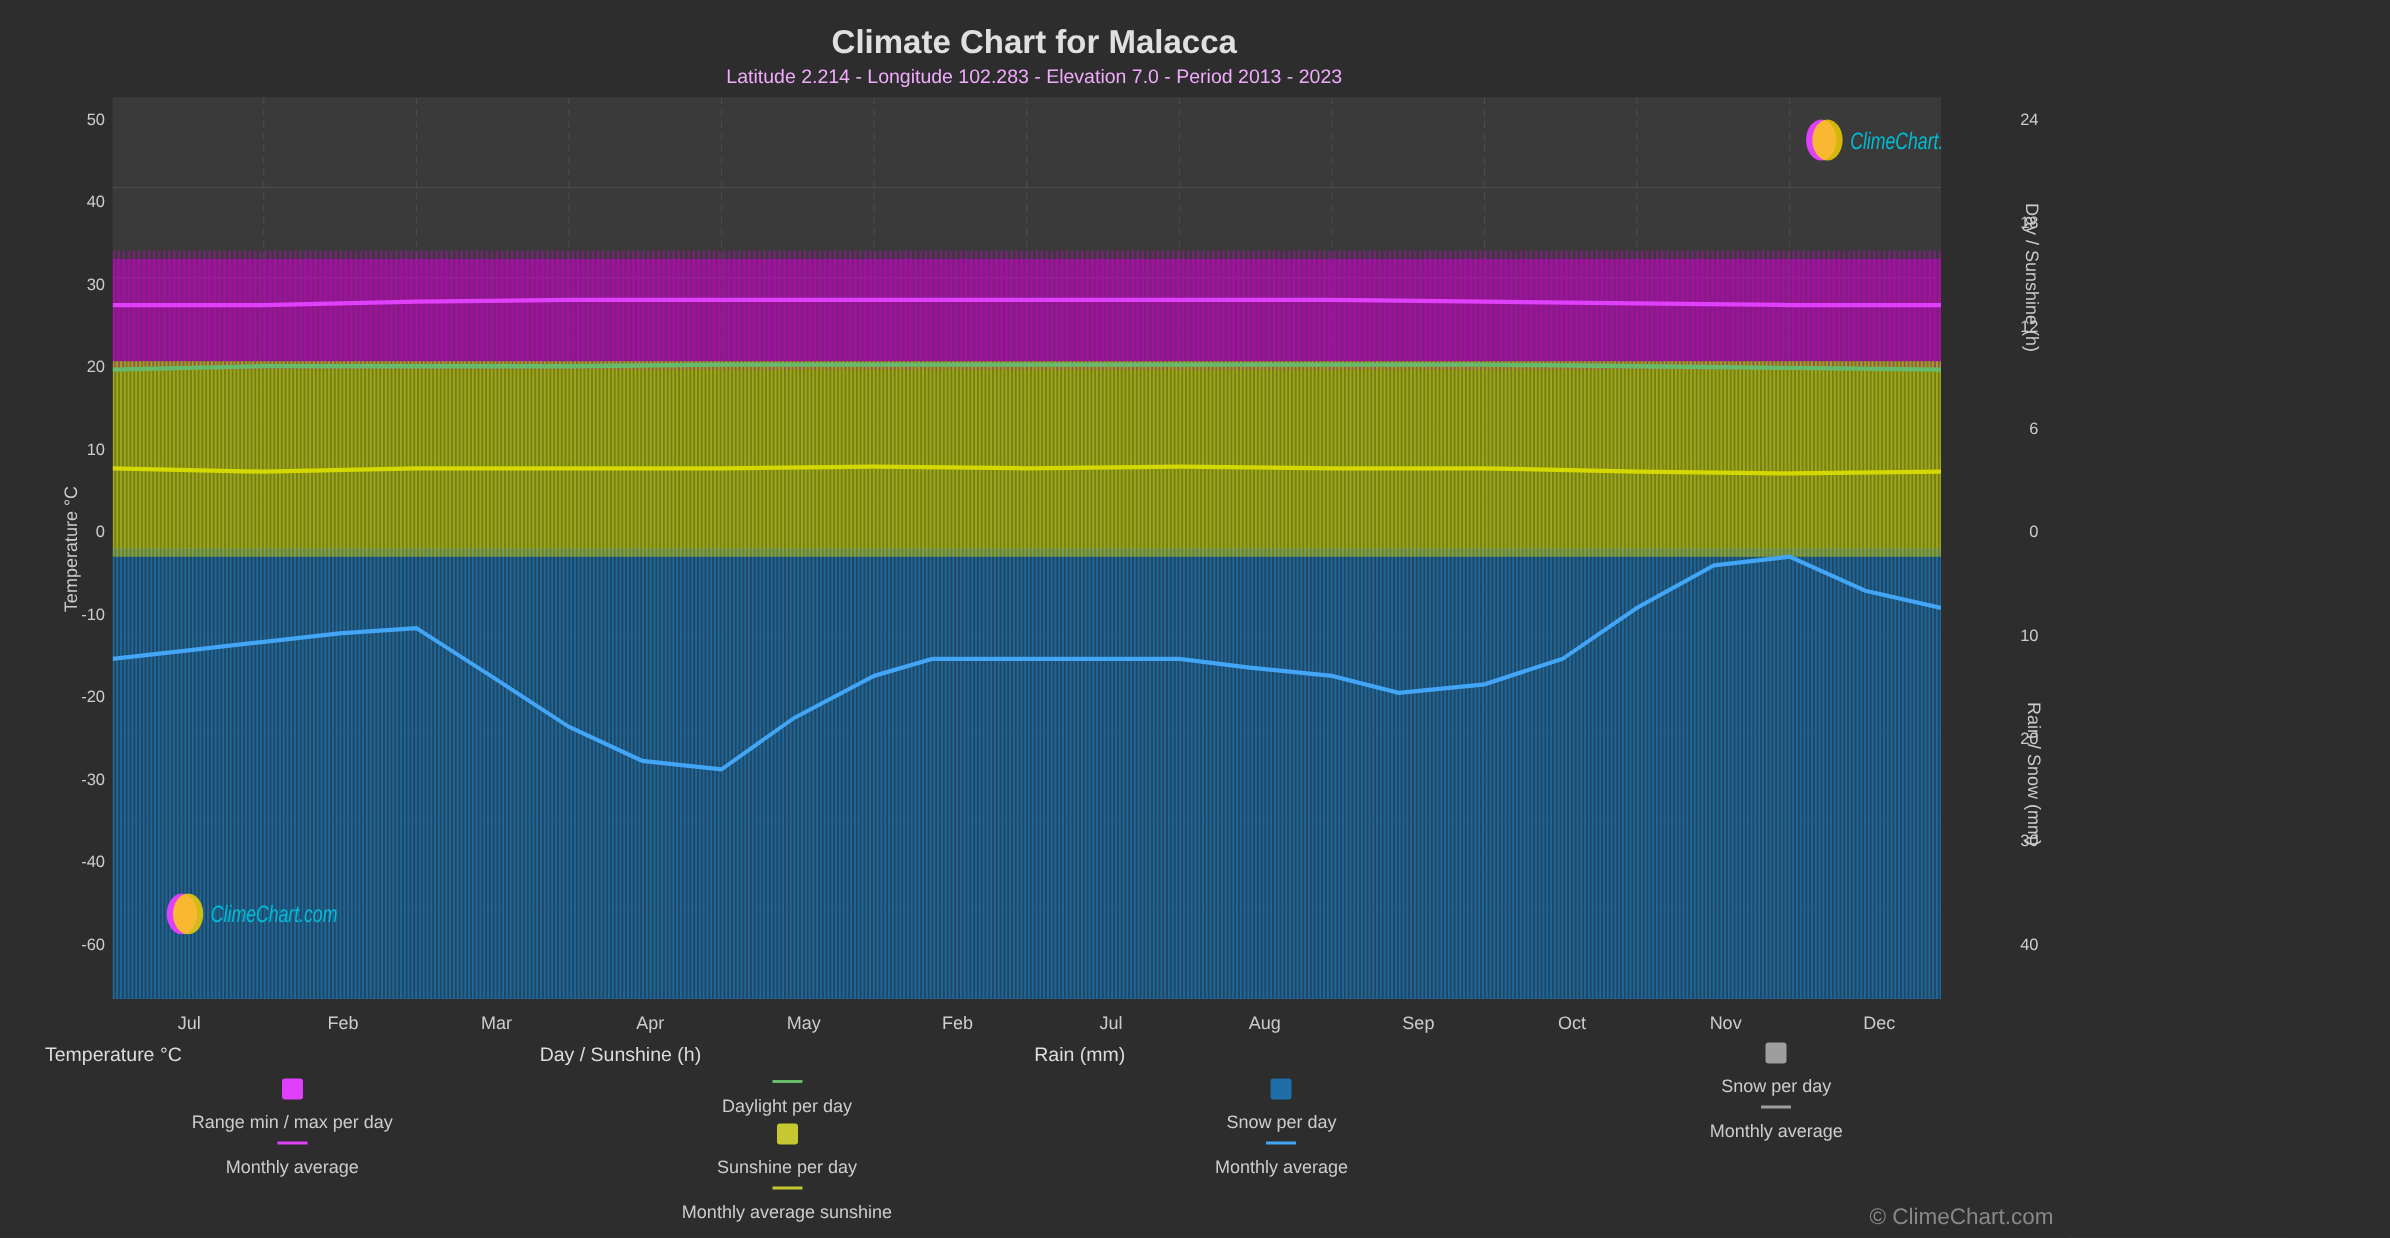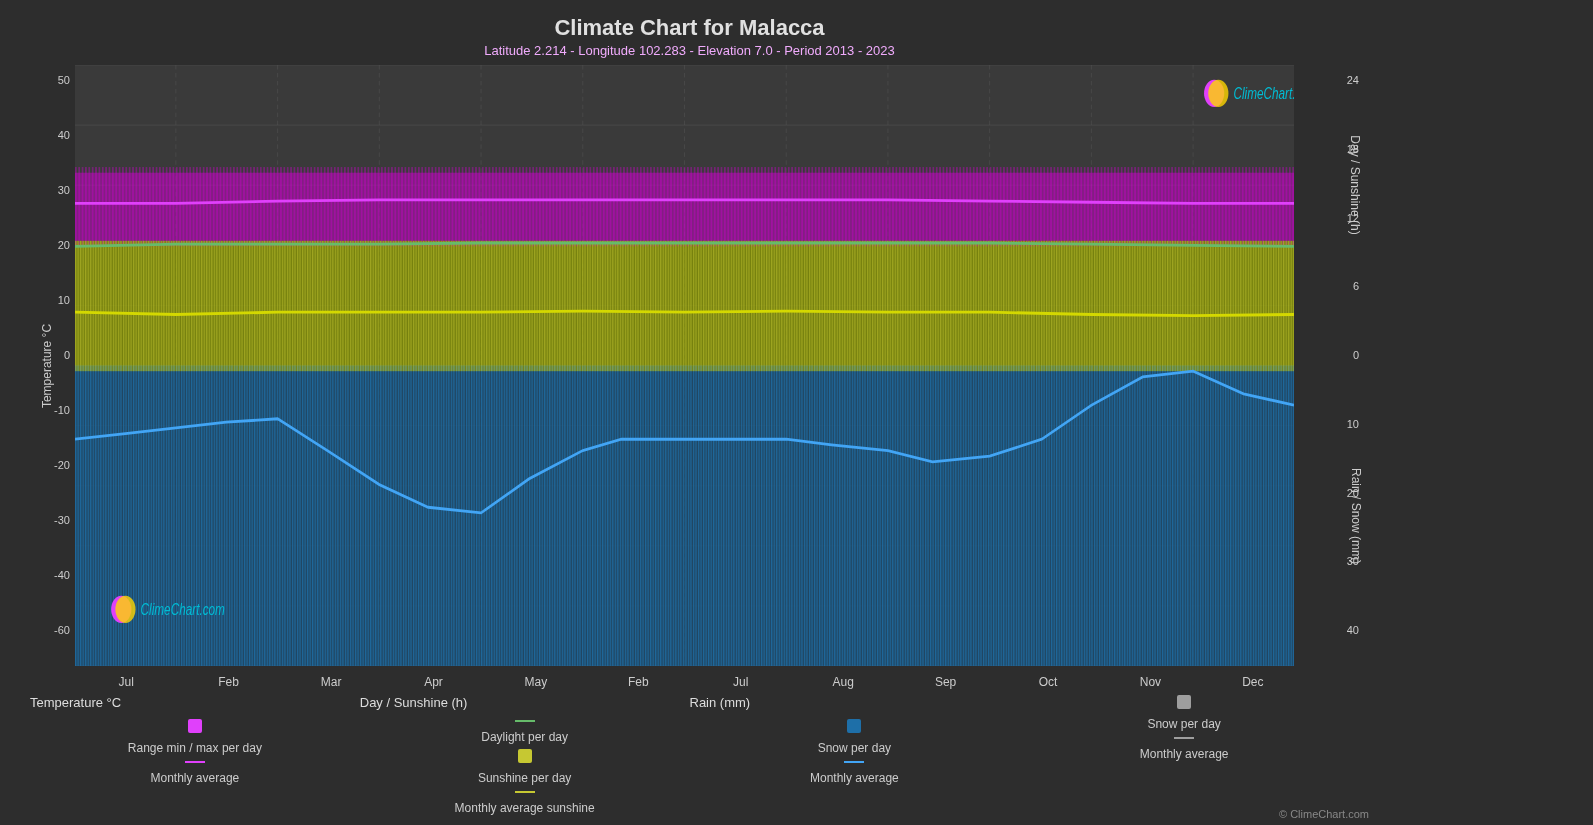--- a/index.html
+++ b/index.html
@@ -129,21 +129,21 @@
     }
     .legend-swatch-line {
       width: 20px;
       height: 3px;
       flex-shrink: 0;
     }
     .copyright {
       position: absolute;
       bottom: 5px;
       right: 10px;
-      font-size: 11px;
+      font-size: 15px;
       color: #888;
     }
   </style>
 </head>
 <body>
 
 <div class="page-container">
 
   <div class="title-section">
     <div class="main-title">Climate Chart for Malacca</div>

